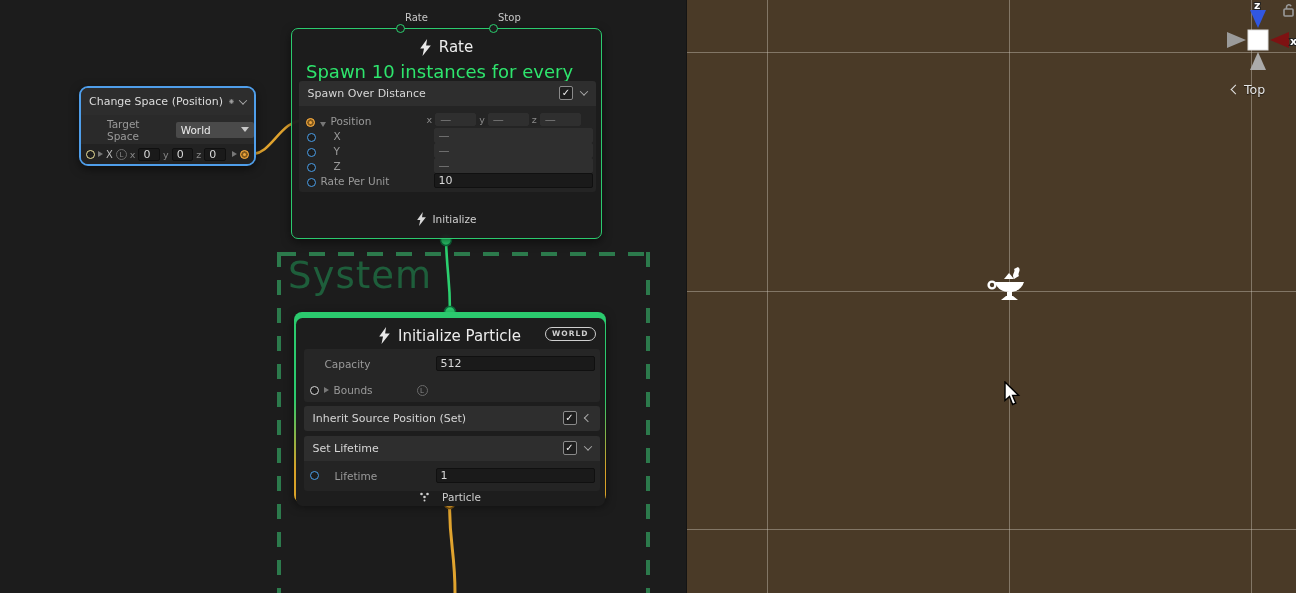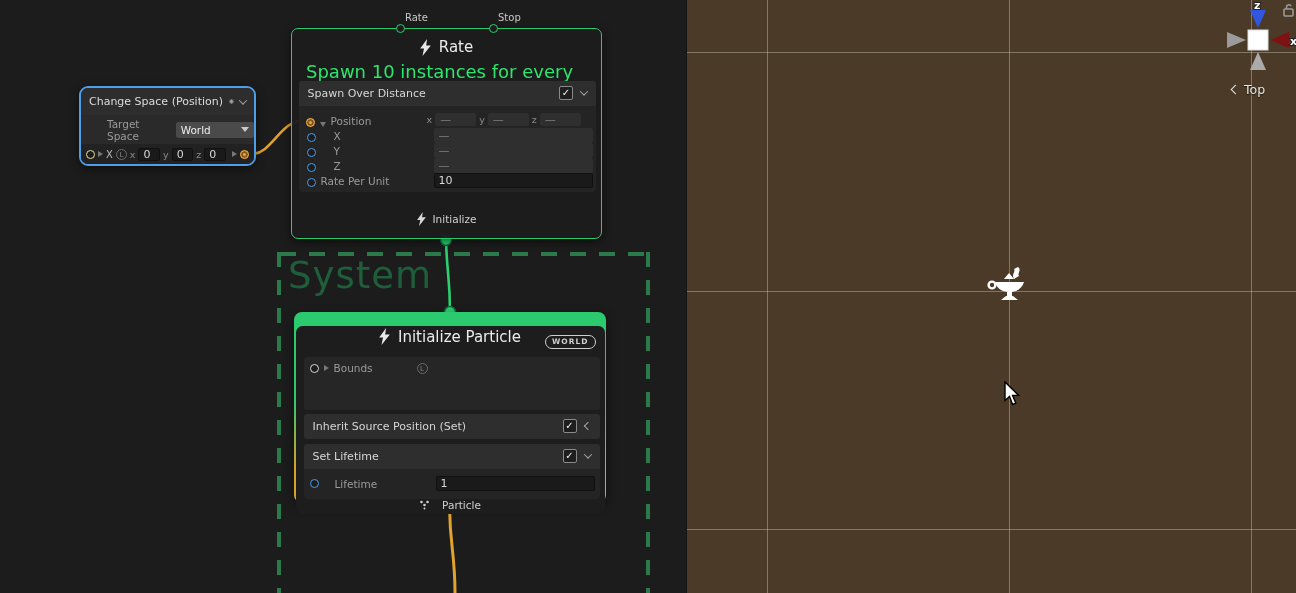--- a/index.html
+++ b/index.html
@@ -77,21 +77,21 @@
   .minis .axis{font-size:9.5px;color:#8a8a8a;}
   .minis .field{width:41px;height:13px;line-height:11px;}
   #spawn-footer{position:absolute;top:183px;left:0;width:100%;display:flex;align-items:center;justify-content:center;gap:7px;}
   #spawn-footer .t{font-size:10.5px;color:#d0d0d0;}
 
   
   #node-init{left:294px;top:312px;width:312px;height:191px;border-radius:8px;
              background:linear-gradient(180deg,#2bca6e 0%,#2bca6e 45%,#d8a128 82%);padding:1.5px;box-sizing:border-box;
              box-shadow:0 3px 10px rgba(0,0,0,.5);}
   #init-inner{position:relative;width:100%;height:100%;background:#1d1d1d;border-radius:6.5px;}
-  #init-title{margin:12px;height:22px;display:flex;align-items:center;justify-content:center;gap:8px;}
+  #init-title{margin:4px;padding-top:7px;height:22px;display:flex;align-items:center;justify-content:center;gap:8px;}
   #init-title .t{font-size:15px;color:#ececec;}
   #init-badge{position:absolute;right:9px;top:9px;border:1px solid #cfcfcf;border-radius:8px;color:#cfcfcf;
               font-size:7.5px;font-weight:bold;letter-spacing:1px;padding:1.5px 6px;}
   #init-panel1{position:absolute;left:8px;top:31px;width:296px;height:53px;background:#262626;border-radius:3px;}
   #cap-row{position:relative;height:30px;display:flex;align-items:center;}
   #cap-row .rowlabel{margin-left:21px;}
   #cap-row .field,#lt-row .field{position:absolute;left:132px;width:159px;}
   #bounds-row{position:relative;height:23px;display:flex;align-items:center;padding-left:6px;gap:5px;}
   #bounds-row .lcircle{position:absolute;left:113px;}
   .iblock{position:absolute;left:8px;width:296px;}
@@ -230,20 +230,24 @@
     <div id="init-inner">
       <div id="init-title">
         <svg class="bolt" width="11" height="17" viewBox="0 0 10 16">
           <path d="M6.5 0 L0 9 H3.6 L2.2 16 L10 6 H5.6 Z" fill="#e8e8e8"></path>
         </svg>
         <span class="t">Initialize Particle</span>
       </div>
       <span id="init-badge">WORLD</span>
 
       <div id="init-panel1">
+        <div id="cap-row">
+          <span class="rowlabel">Capacity</span>
+          <span class="field">512</span>
+        </div>
         <div id="bounds-row">
           <span class="port white"></span>
           <span class="tri-r"></span>
           <span class="rowlabel">Bounds</span>
           <span class="lcircle">L</span>
         </div>
       </div>
 
       <div id="inherit-block" class="iblock">
         <span class="blocktitle">Inherit Source Position (Set)</span>

